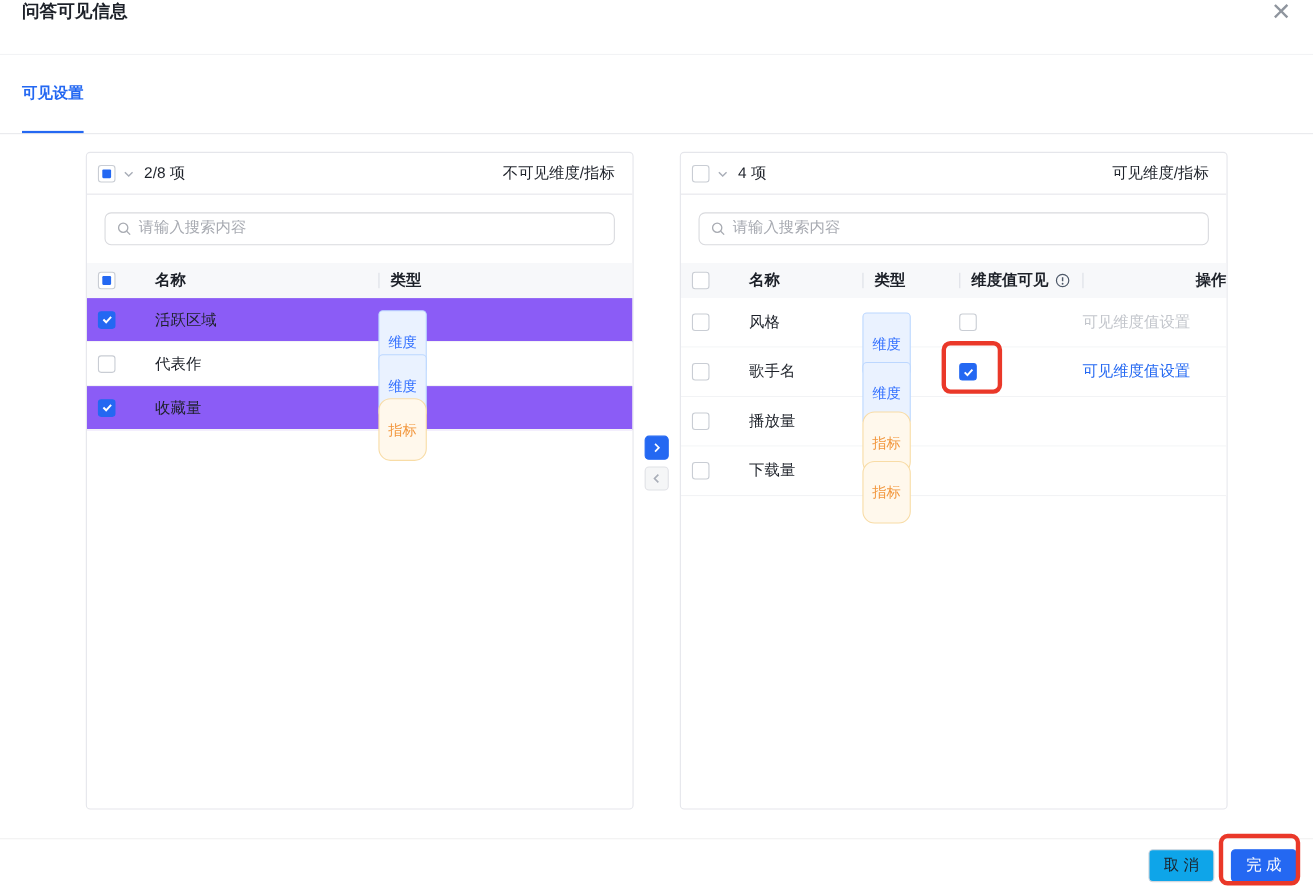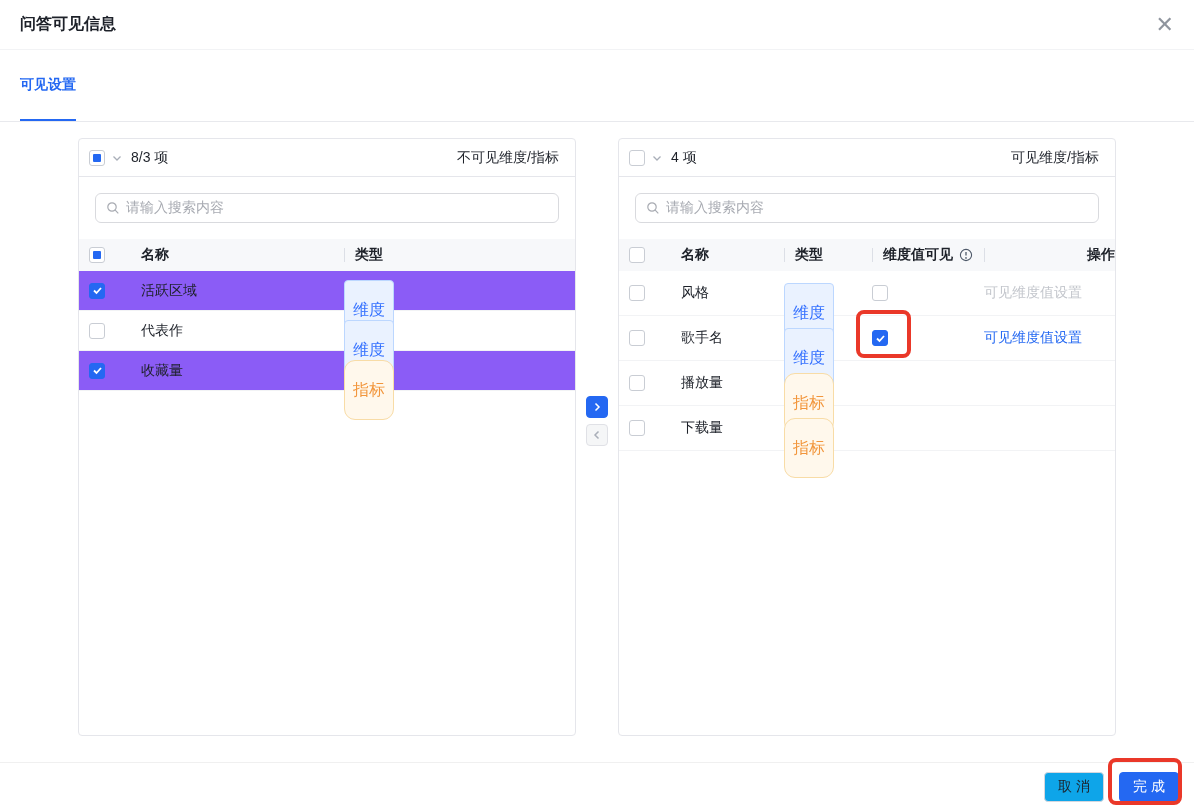--- a/index.html
+++ b/index.html
@@ -1,20 +1,20 @@
 <!DOCTYPE html>
 <html><head>
 <meta charset="utf-8">
 <style>
   * { margin:0; padding:0; box-sizing:border-box; }
   html,body { width:1194px; height:810px; background:#fff; overflow:hidden;
     font-family:"Liberation Sans","DejaVu Sans",sans-serif; color:#1d2129; font-size:14px; }
 
   
-  .dlg-header { height:50px; display:flex; align-items:center; justify-content:space-between;
+  .dlg-header { height:50px; display:flex; justify-content:space-between;
     padding:0 20px; border-bottom:1px solid #f2f3f5; }
   .dlg-title { font-size:16px; font-weight:bold; }
   .close-btn { font-size:22px; color:#8f959e; line-height:1; cursor:pointer; font-weight:300; }
 
   
   .tabbar { height:72px; display:flex; gap:32px; padding:0 20px; border-bottom:1px solid #e8e9ed; }
   .tab { height:100%; display:flex; align-items:center; border-bottom:2px solid transparent; cursor:pointer; }
   .tab.active { color:#2468f2; font-weight:600; border-bottom-color:#2468f2; }
 
   
@@ -47,21 +47,21 @@
   .panel-right .trow { height:45px; }
   .trow.selected { background:#8b5cf6; }
   .col-name { flex:1; display:flex; align-items:center; gap:36px; }
   .panel-left  .col-type { width:231px; display:flex; align-items:center; }
   .panel-right .col-name { flex:none; width:155px; }
   .panel-right .col-type { width:80px; display:flex; align-items:center; }
   .col-dimvis { width:120px; display:flex; align-items:center; gap:6px; padding-left:8px; position:relative; }
   .col-action { flex:1; display:flex; align-items:center;justify-content:space-between; }
   .vline { width:1px; height:14px; background:#dcdfe6; margin-right:10px; }
 
-  .tag { font-size:16px; line-height:1; padding:21px 8px; border-radius:4px; border:1px solid;margin-top:39px; }
+  .tag { font-size:13px; line-height:1; padding:21px 8px; border-radius:4px; border:1px solid;margin-top:39px; }
   .tag-dim { color:#3370ff; background:#eaf2ff; border-color:#bcd7ff; }
   .tag-metric { color:#f2963c; background:#fff8ec; border-color:#f8dca6;border-radius:11px; }
 
   .action-link { color:#2468f2; cursor:pointer; }
   .action-link.disabled { color:#c3c6cc; cursor:default; }
 
   .info-icon { display:inline-flex; color:#4e5969; }
 
   
   .transfer { position:absolute; left:586px; top:274px; display:flex; flex-direction:column; gap:6px; }
@@ -102,21 +102,21 @@
   <div class="panel panel-left">
     <div class="panel-header">
       <span class="cb indeterminate">
           <span class="inner-sq"></span>
         </span>
       <span class="chev">
         <svg width="12" height="12" viewBox="0 0 12 12">
             <polyline points="2.5,4.5 6,8 9.5,4.5" fill="none" stroke="currentColor" stroke-width="1.3"></polyline>
           </svg>
       </span>
-      <span class="count-label">8/3 项</span>
+      <span class="count-label">2/8 项</span>
       <span class="spacer"></span>
       <span class="panel-label">不可见维度/指标</span>
     </div>
 
     <div class="search-box">
       <span class="info-icon" style="color:#a8abb2;">
         <svg width="14" height="14" viewBox="0 0 14 14">
             <circle cx="6" cy="6" r="4.2" fill="none" stroke="currentColor" stroke-width="1.2"></circle>
             <line x1="9.2" y1="9.2" x2="12.3" y2="12.3" stroke="currentColor" stroke-width="1.2"></line>
           </svg>

